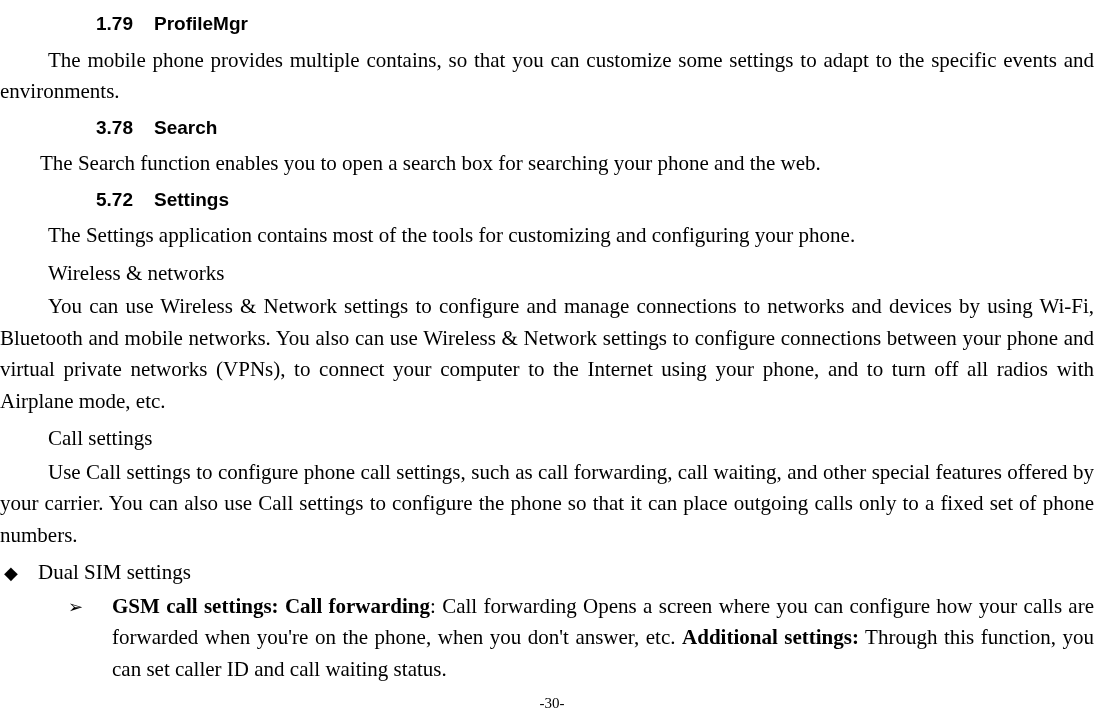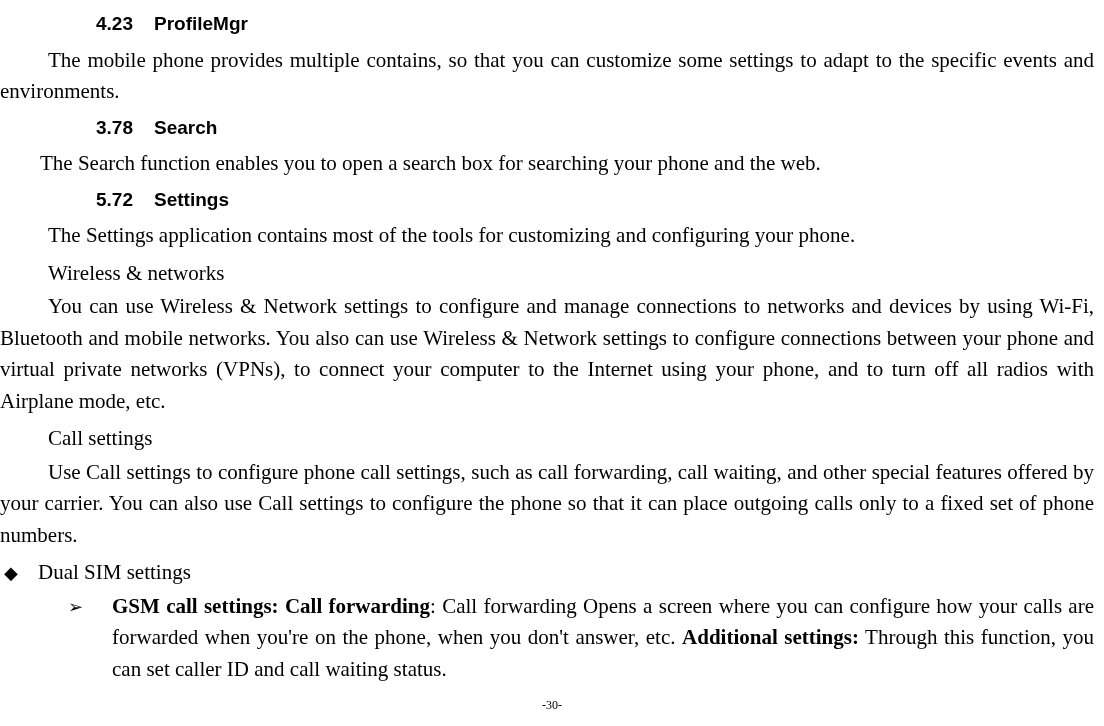--- a/index.html
+++ b/index.html
@@ -73,28 +73,28 @@
     }
     .bold-inline {
       font-weight: bold;
     }
     .page-num {
       position: absolute;
       bottom: 12px;
       left: 0;
       width: 100%;
       text-align: center;
-      font-size: 12px;
+      font-size: 15px;
     }
   </style>
 </head>
 <body>
 
 <div class="heading-section">
-  <span class="num">4.23</span><span>ProfileMgr</span>
+  <span class="num">1.79</span><span>ProfileMgr</span>
 </div>
 
 <p class="para para-indent">The mobile phone provides multiple contains, so that you can customize some settings to adapt to the specific events and environments.</p>
 
 <div class="heading-section">
   <span class="num">3.78</span><span>Search</span>
 </div>
 
 <p class="para" style="text-indent:40px;">The Search function enables you to open a search box for searching your phone and the web.</p>
 

